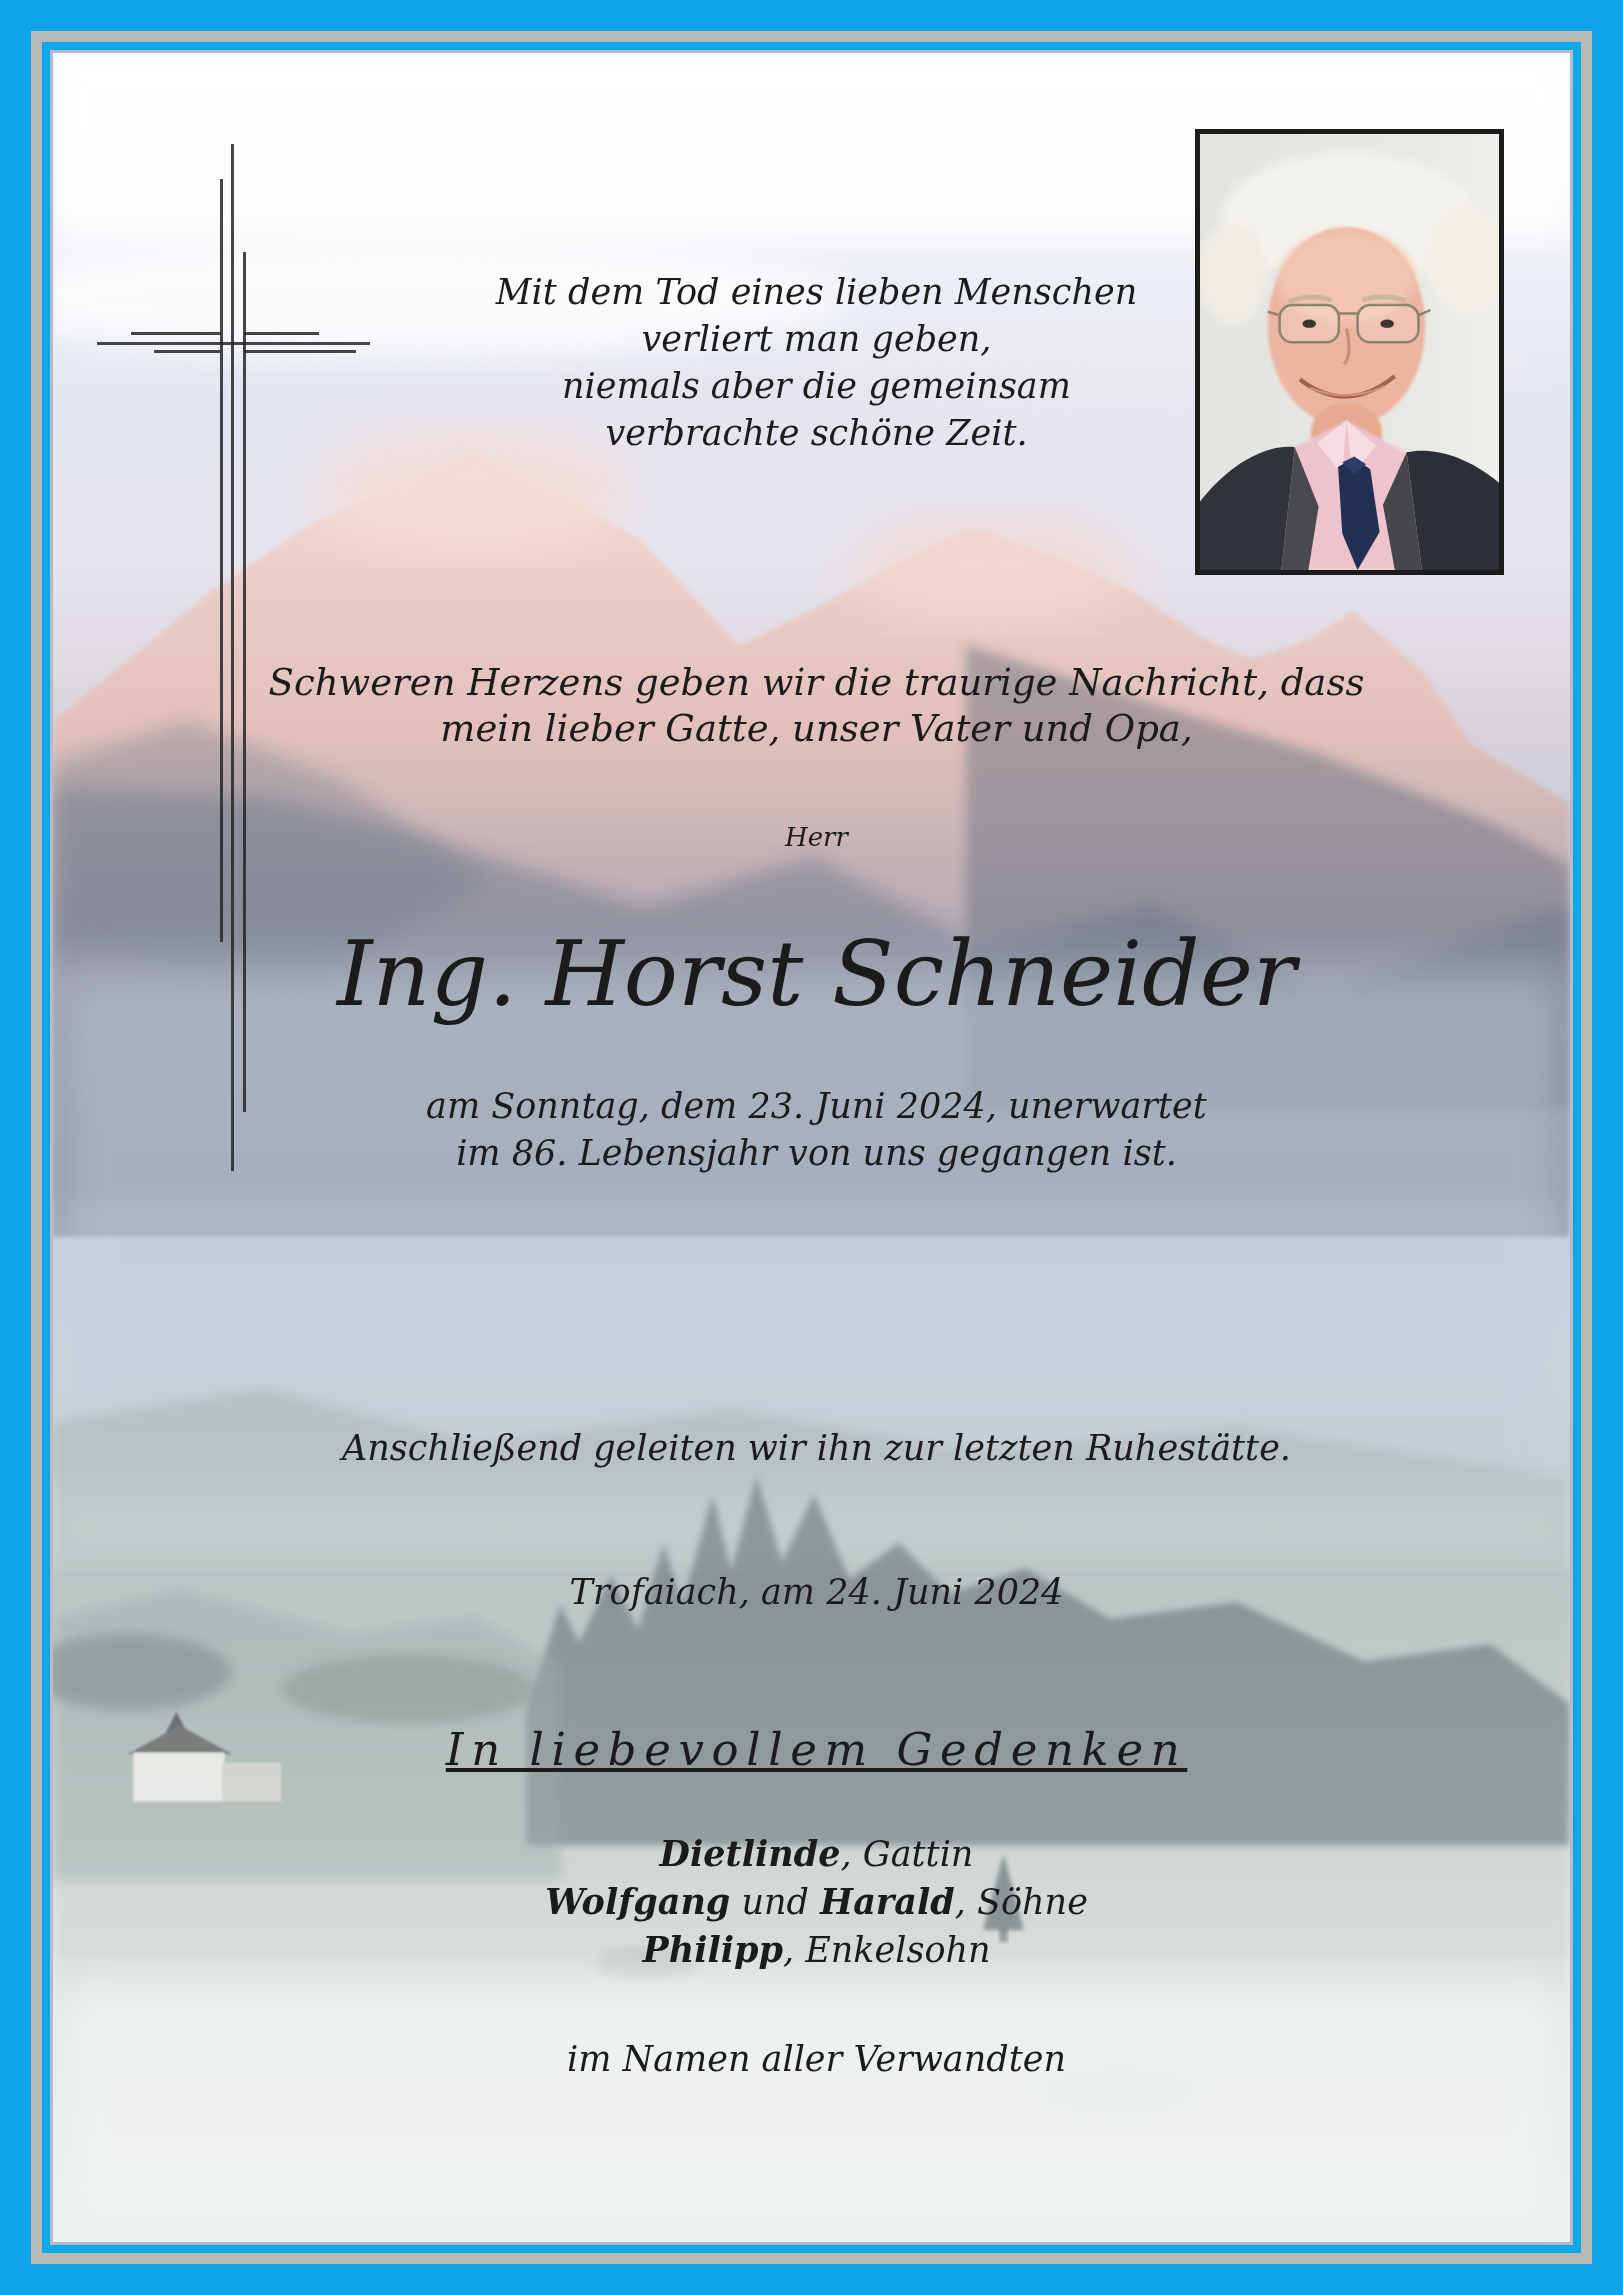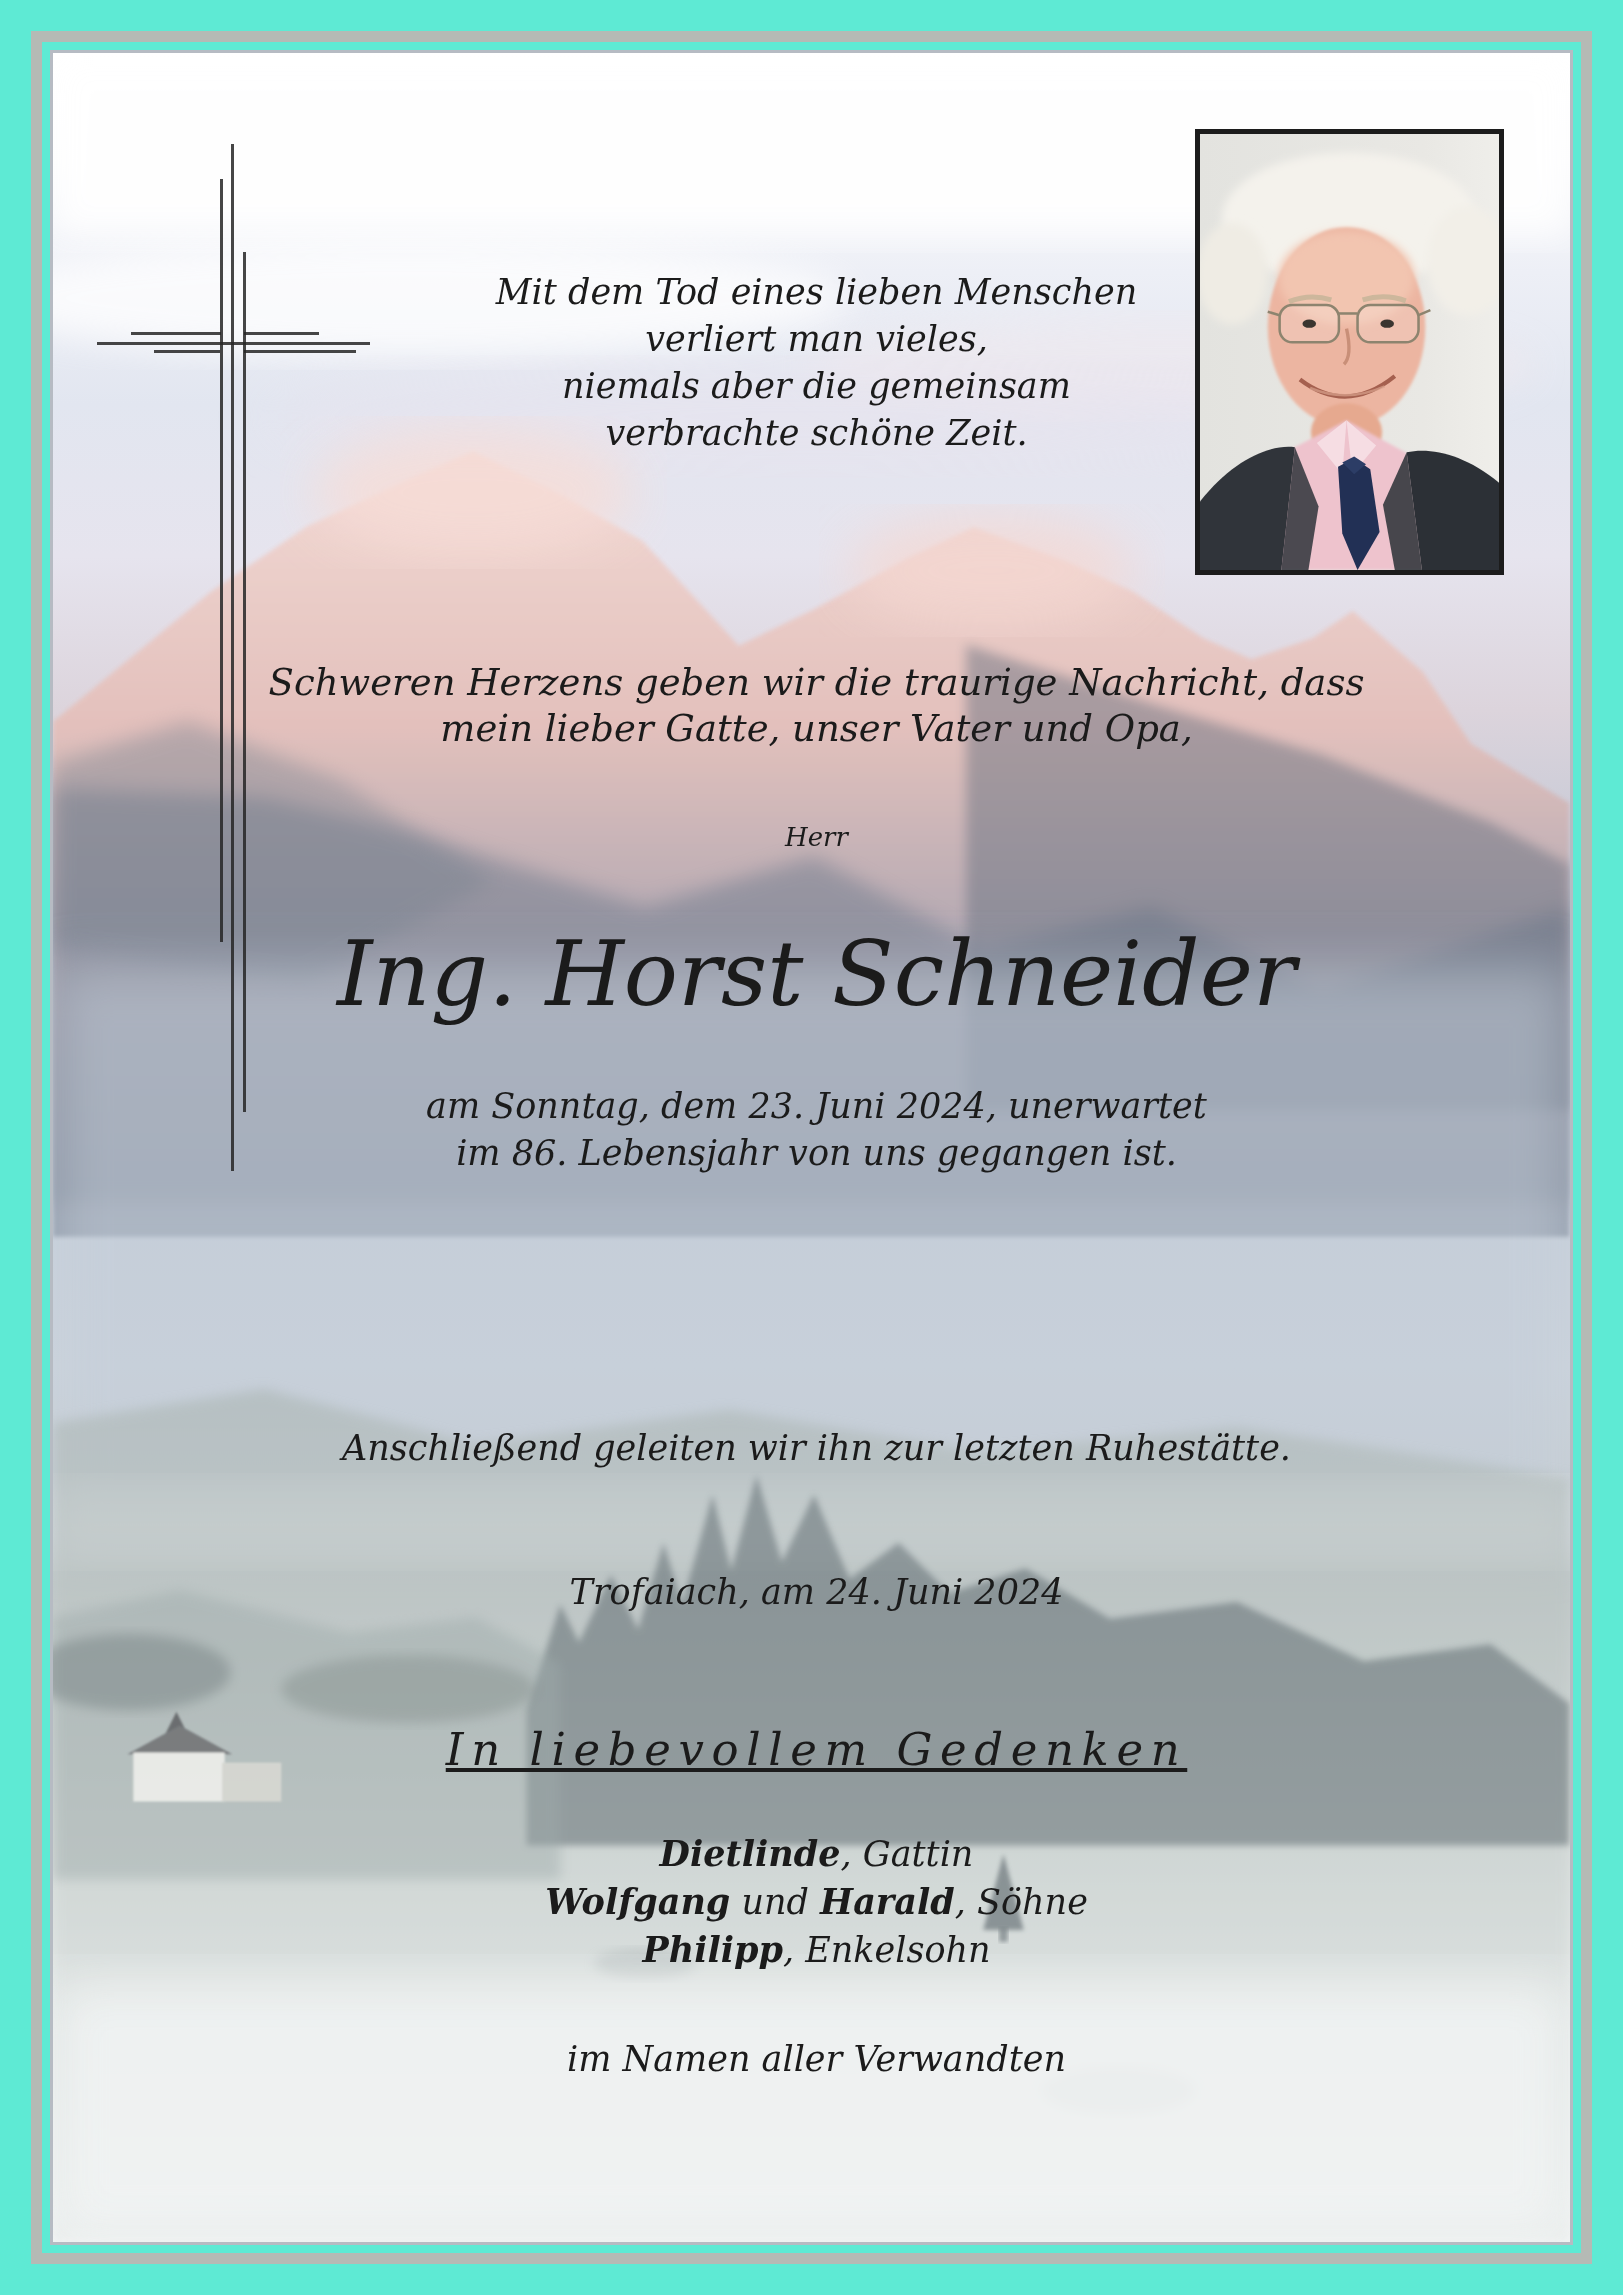--- a/index.html
+++ b/index.html
@@ -3,21 +3,21 @@
 <meta charset="utf-8">
 <style>
   :root{
     --text:#1b1b1b; --frame-outer:#b5bab5; --frame-inner:#b6bbc3;
     --photo-border:#1c1c1c; --fog:#f1f3f3;
   }
   *{margin:0;padding:0;box-sizing:border-box;}
   html,body{background:#ffffff;}
   body{width:1623px;height:2295px;position:relative;overflow:hidden;
        font-family:"DejaVu Serif","Liberation Serif",serif;}
-  .card{position:absolute;inset:0;background:#5eead4;}
+  .card{position:absolute;inset:0;background:#0ea5e9;}
   
   .frame-outer{position:absolute;inset:31px;border:11px solid var(--frame-outer);pointer-events:none;z-index:40;}
   .frame-inner{position:absolute;inset:50px;border:3.4px solid var(--frame-inner);pointer-events:none;z-index:40;}
   
   .photo-bg{position:absolute;inset:53px;overflow:hidden;z-index:1;
     background:linear-gradient(to bottom,
       #ffffff 0%, #fbfbfc 5%, #edeff6 10%, #e2e6f0 16%, #e6e4ee 23%,
       #dcd4dc 30%, #bac4d3 40%, #c6cfda 50%, #ccd4dc 60%,
       #c3cacb 70%, #d4dad8 79%, #e7ebea 88%, #f3f5f5 100%);}
   .bg-svg{position:absolute;inset:0;width:100%;height:100%;}
@@ -195,21 +195,21 @@
 
       <path d="M0,515 L0,434 C38,386 82,366 112,370 L96,515 Z" fill="#30343a"></path>
       <path d="M353,515 L353,412 C312,378 272,370 244,376 L262,515 Z" fill="#2c3036"></path>
       <path d="M96,515 L112,370 L140,440 L128,515 Z" fill="#383c42" opacity="0.9"></path>
       <path d="M262,515 L244,376 L216,438 L230,515 Z" fill="#34383e" opacity="0.9"></path>
     </svg>
   </div>
 
   <div class="txt verse">
     <div>Mit dem Tod eines lieben Menschen</div>
-    <div>verliert man vieles,</div>
+    <div>verliert man geben,</div>
     <div>niemals aber die gemeinsam</div>
     <div>verbrachte schöne Zeit.</div>
   </div>
 
   <div class="txt announce">
     <div>Schweren Herzens geben wir die traurige Nachricht, dass</div>
     <div>mein lieber Gatte, unser Vater und Opa,</div>
   </div>
 
   <div class="txt salutation">Herr</div>

